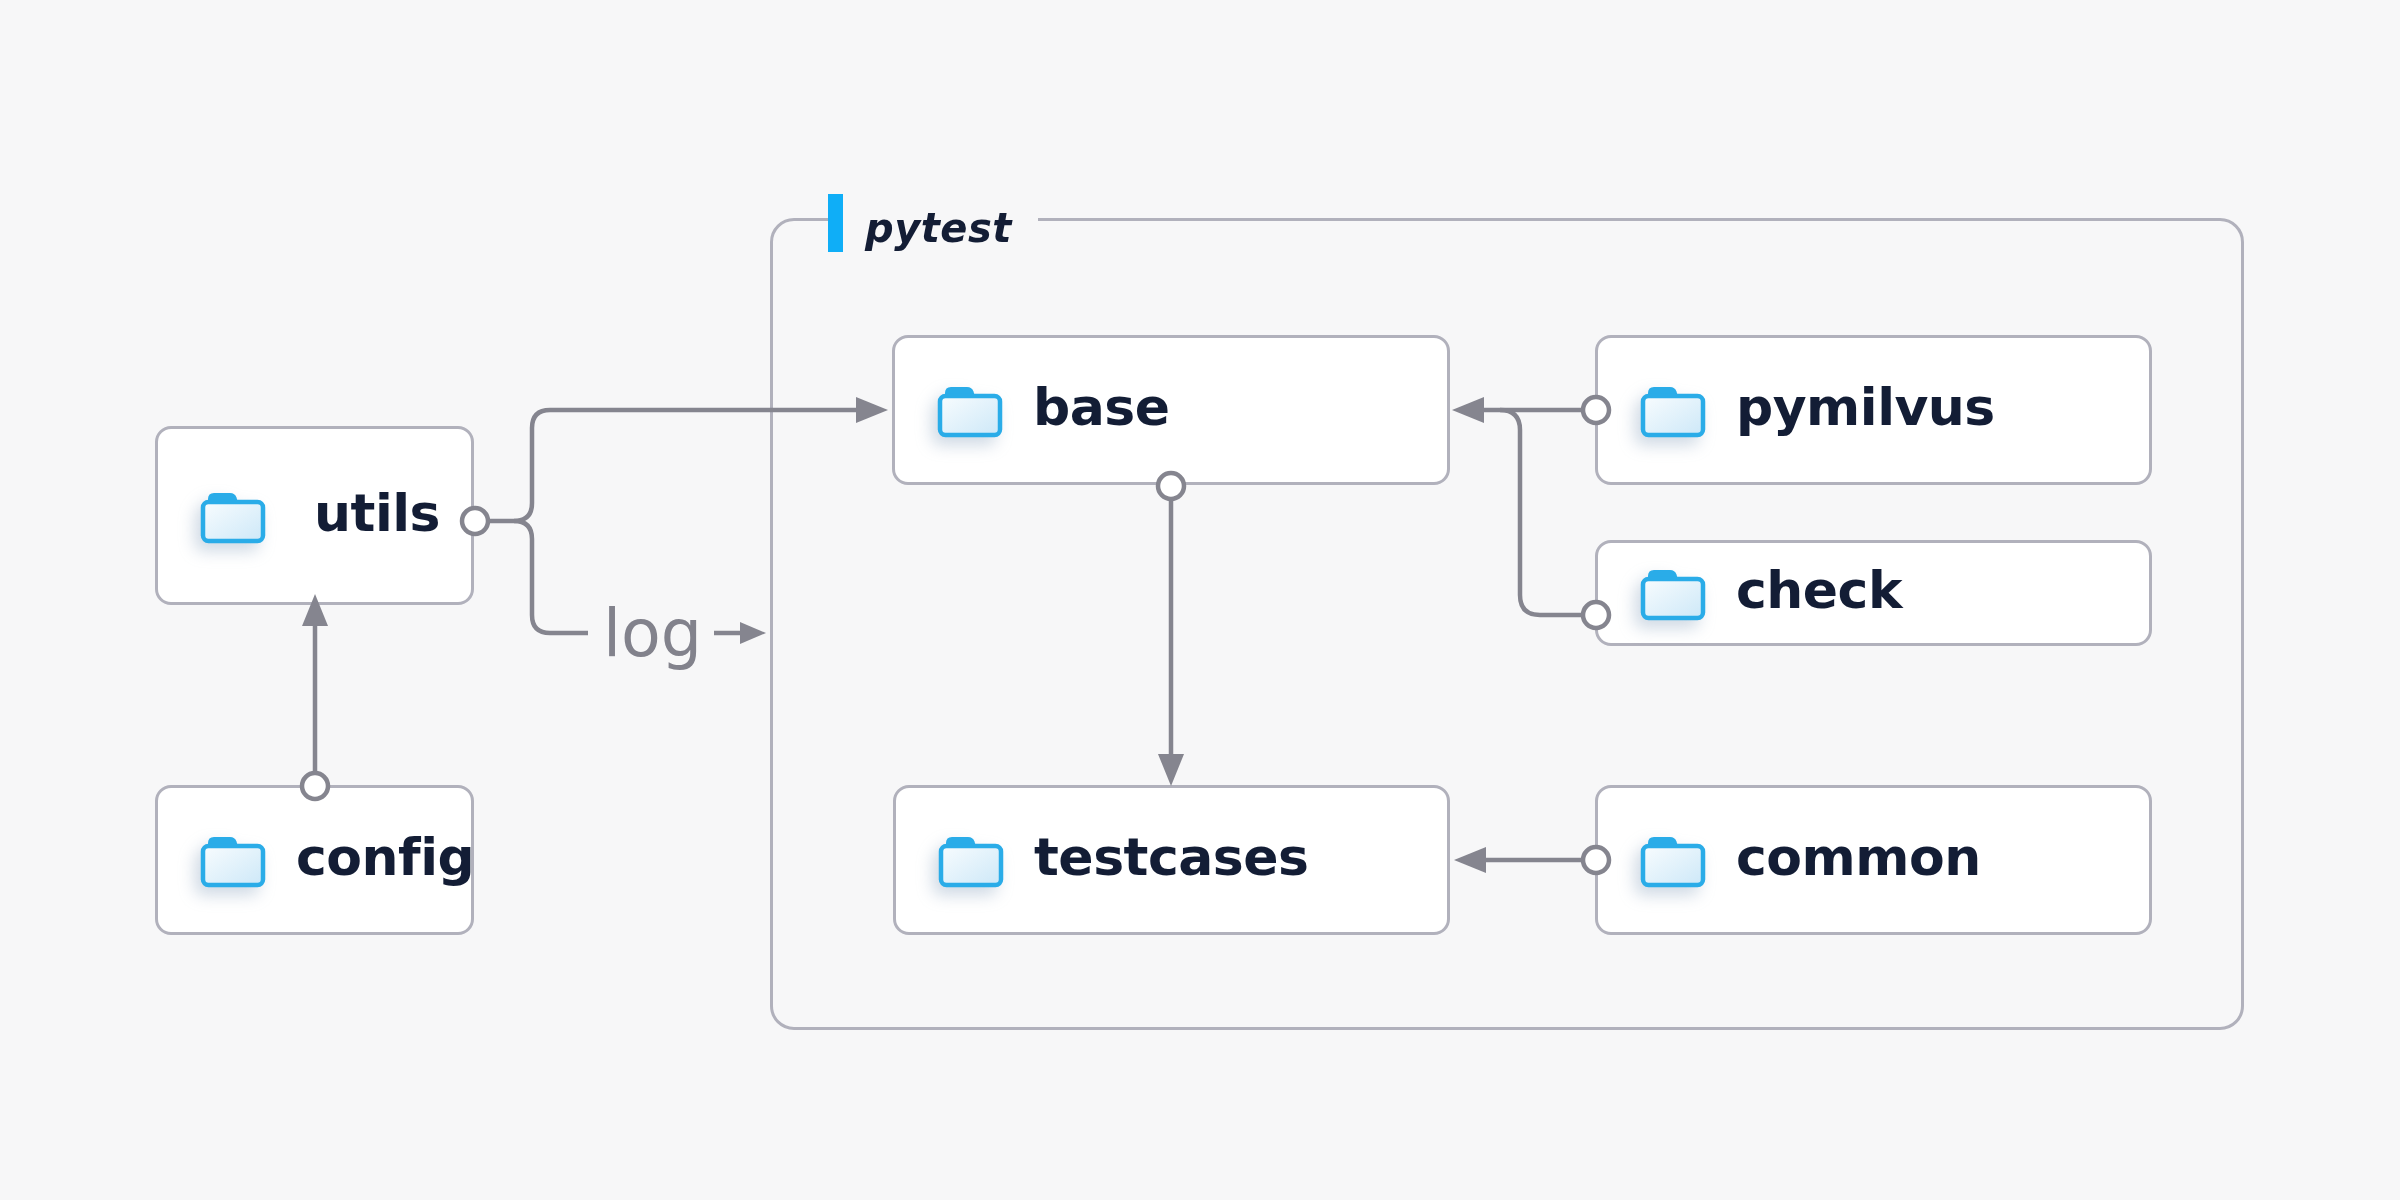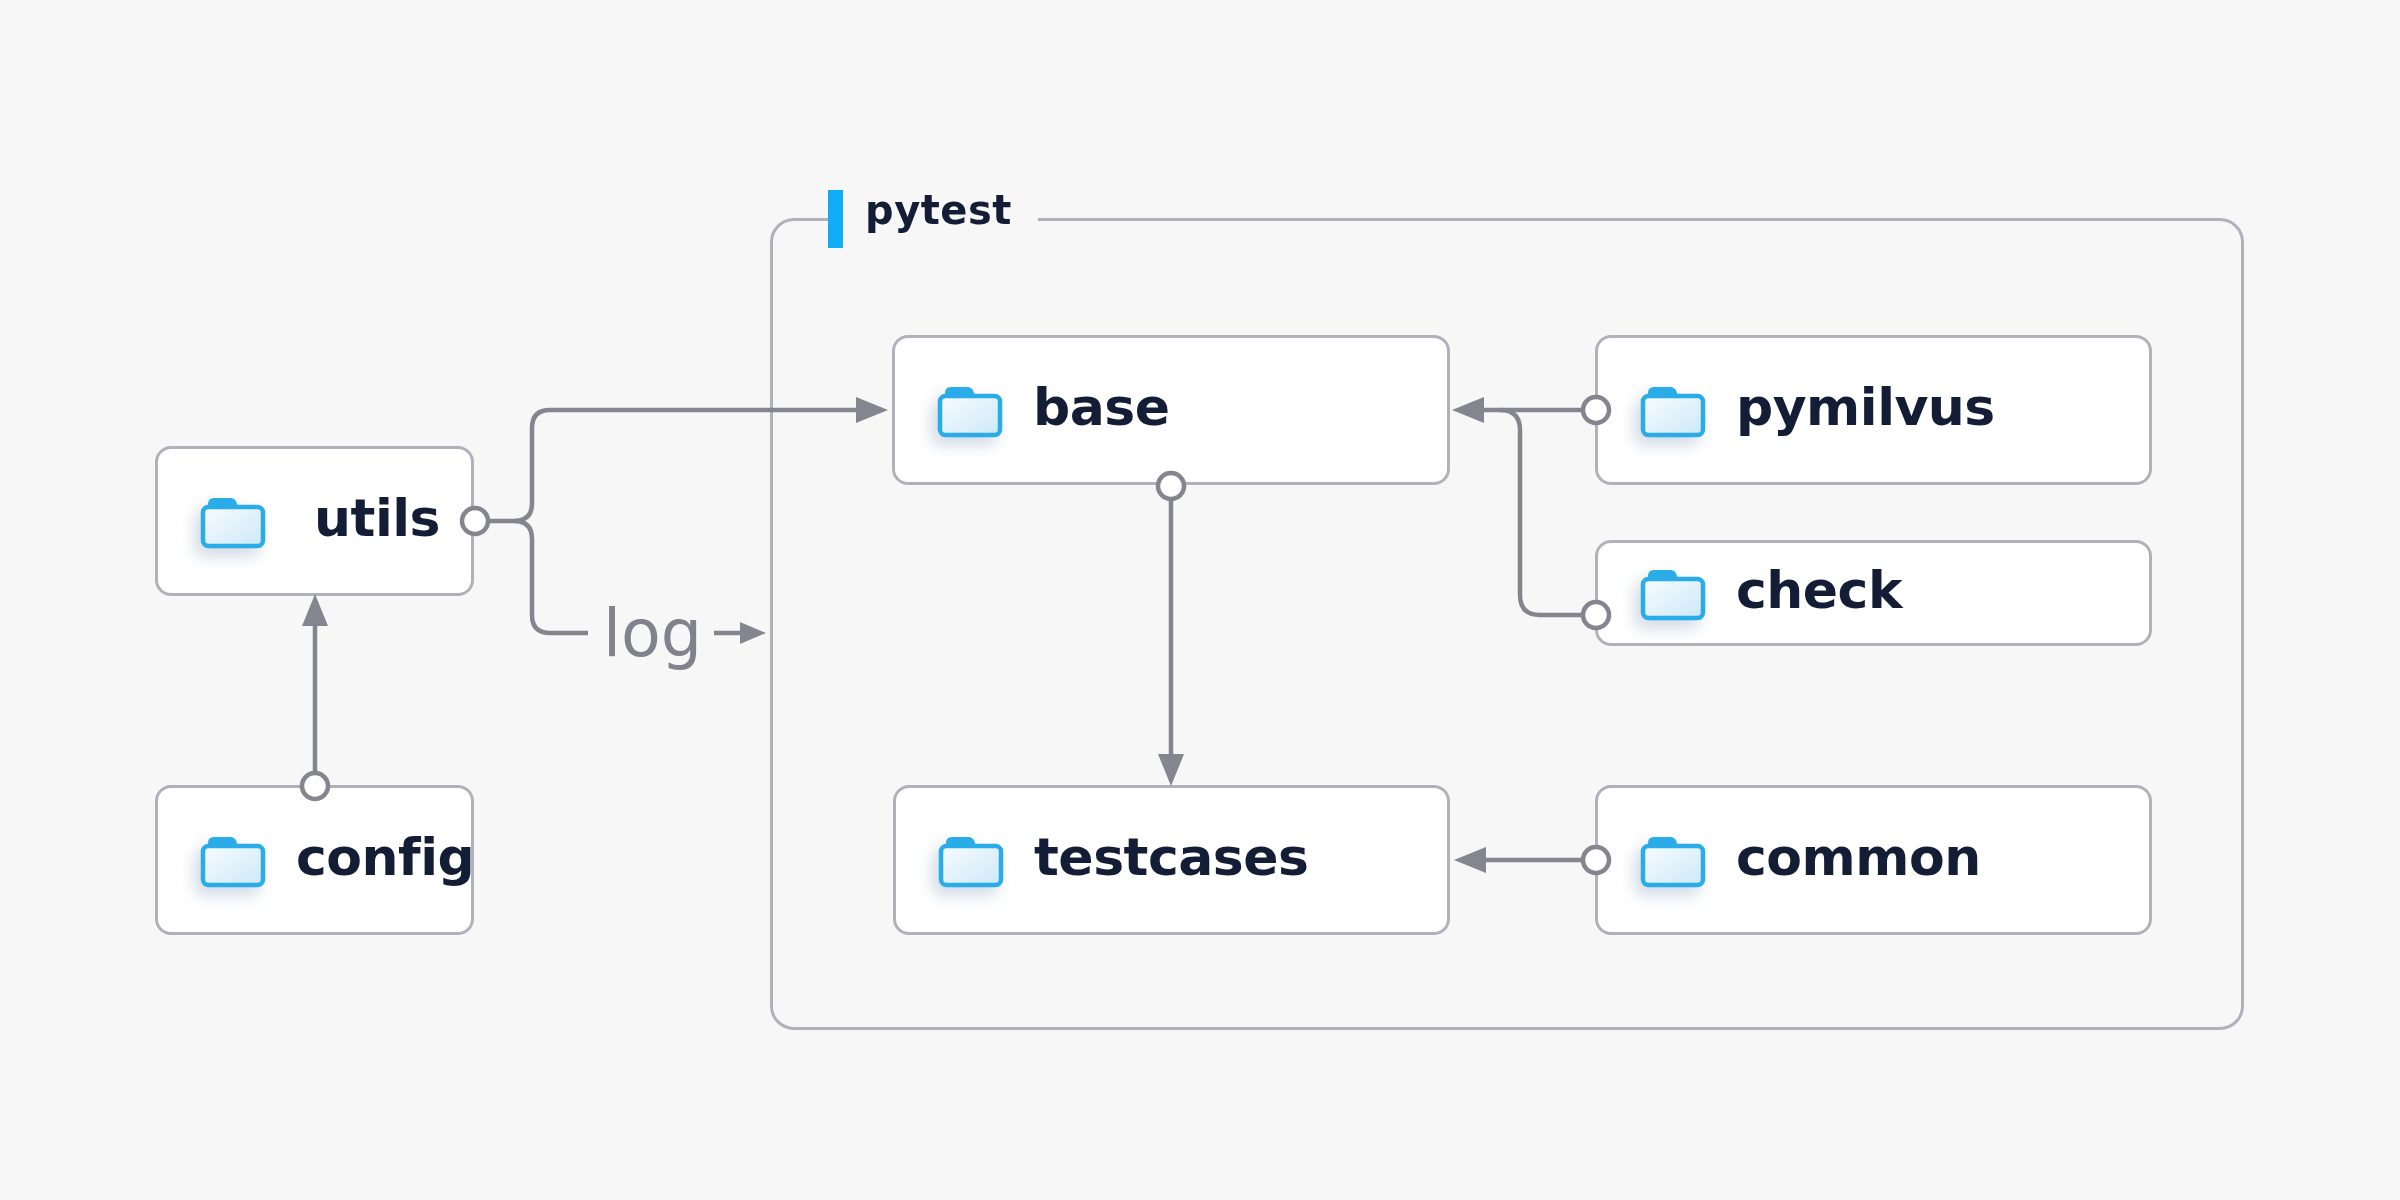--- a/index.html
+++ b/index.html
@@ -27,24 +27,25 @@
     position:absolute;
     left:770px;top:218px;width:1474px;height:812px;
     border:3px solid var(--border);
     border-radius:24px;
     z-index:1;
   }
   .group-label{
     position:absolute;
     left:55px;top:-31px;
     height:62px;
-    display:flex;align-items:flex-start;gap:22px;
+    display:flex;align-items:flex-end;gap:22px;
     background:var(--bg);
     padding:0 26px 0 0;
     z-index:3;
+    font-style:italic;
   }
   .accent-bar{
     width:15px;height:58px;
     background:var(--accent);
     flex:0 0 auto;
   }
   .group-label-text{
     font-size:40px;font-weight:700;color:var(--text);
     letter-spacing:0.5px;
     line-height:1;
@@ -65,21 +66,21 @@
     font-size:52px;font-weight:700;color:var(--text);
     letter-spacing:-0.5px;
     line-height:1;
     padding-bottom:6px;
   }
   .folder-icon{
     width:66px;height:56px;flex:0 0 auto;
     filter:drop-shadow(-6px 8px 8px rgba(120,150,180,0.35));
   }
 
-  .node-utils    {left:155px; top:446px; width:319px; height:150px;gap:48px;}
+  .node-utils    {left:155px; top:426px; width:319px; height:179px;gap:48px;}
   .node-config   {left:155px; top:785px; width:319px; height:150px;}
   .node-base     {left:892px; top:335px; width:558px; height:150px;}
   .node-pymilvus {left:1595px;top:335px; width:557px; height:150px;}
   .node-check    {left:1595px;top:540px; width:557px; height:106px;}
   .node-testcases{left:893px; top:785px; width:557px; height:150px;}
   .node-common   {left:1595px;top:785px; width:557px; height:150px;text-align:right;}
 
   
   .edges-svg{
     position:absolute;inset:0;width:2400px;height:1200px;

